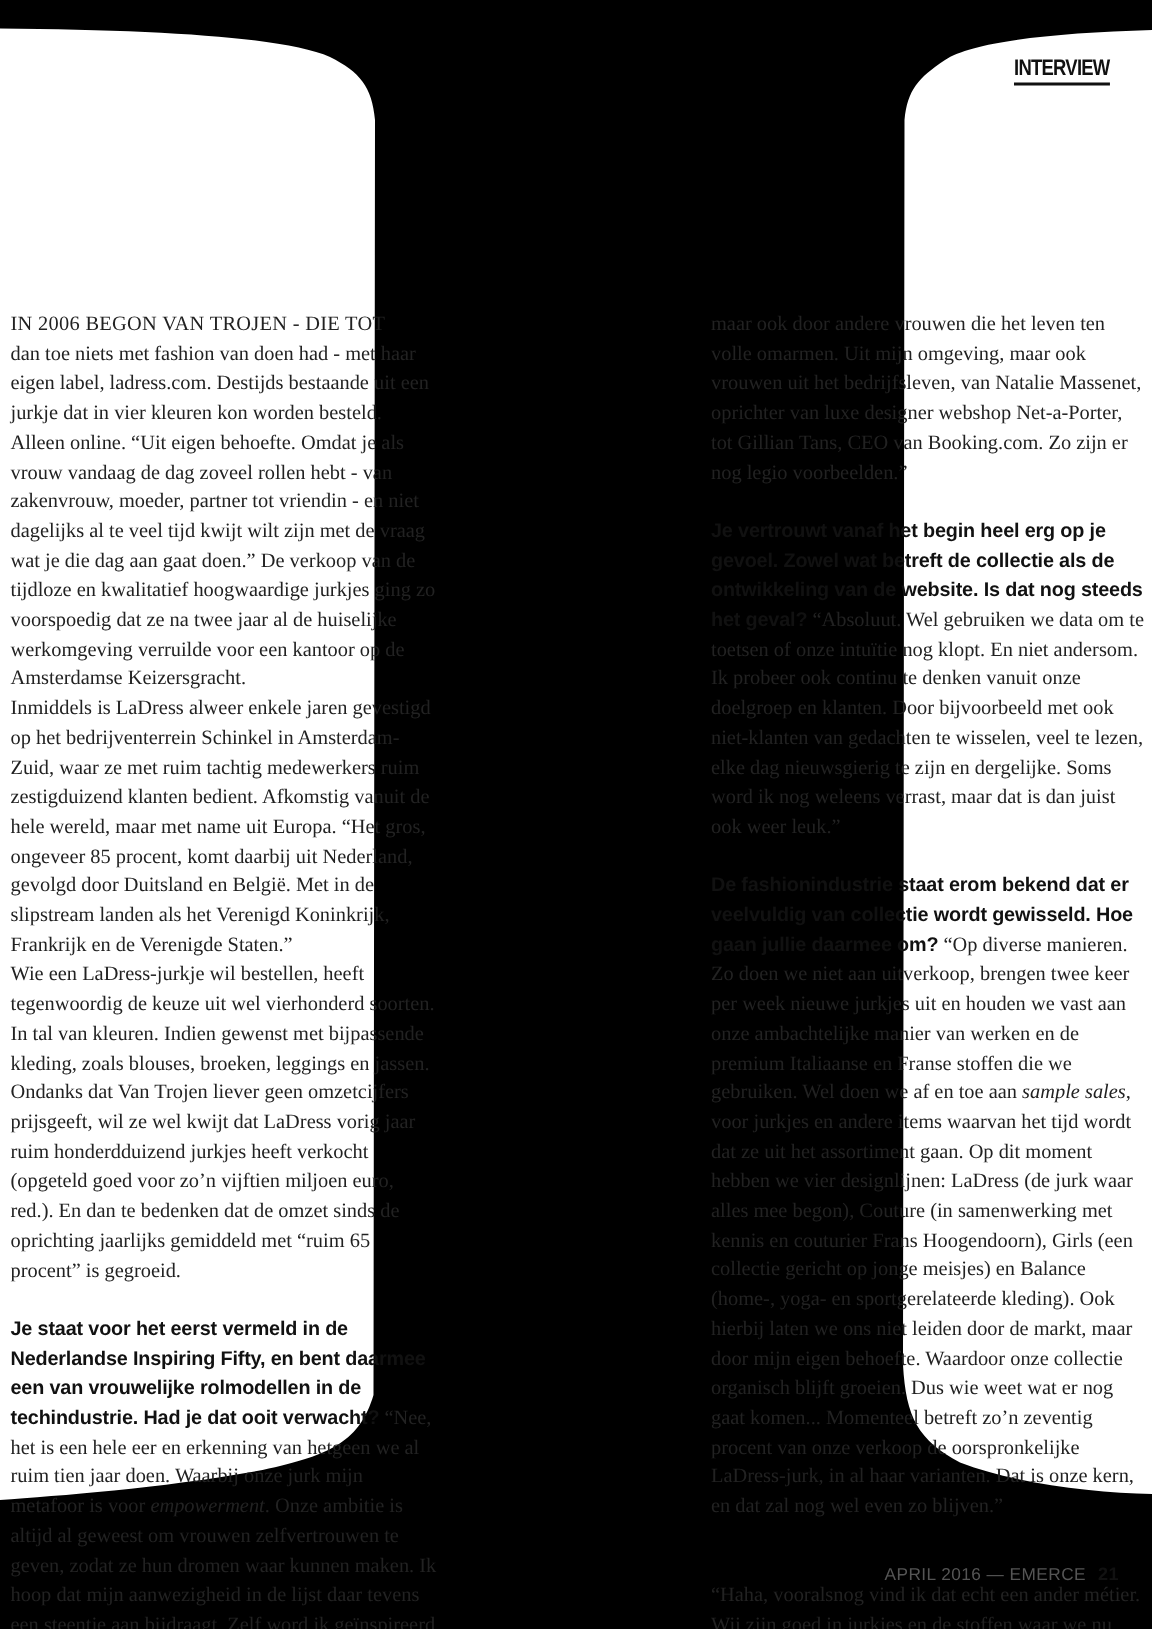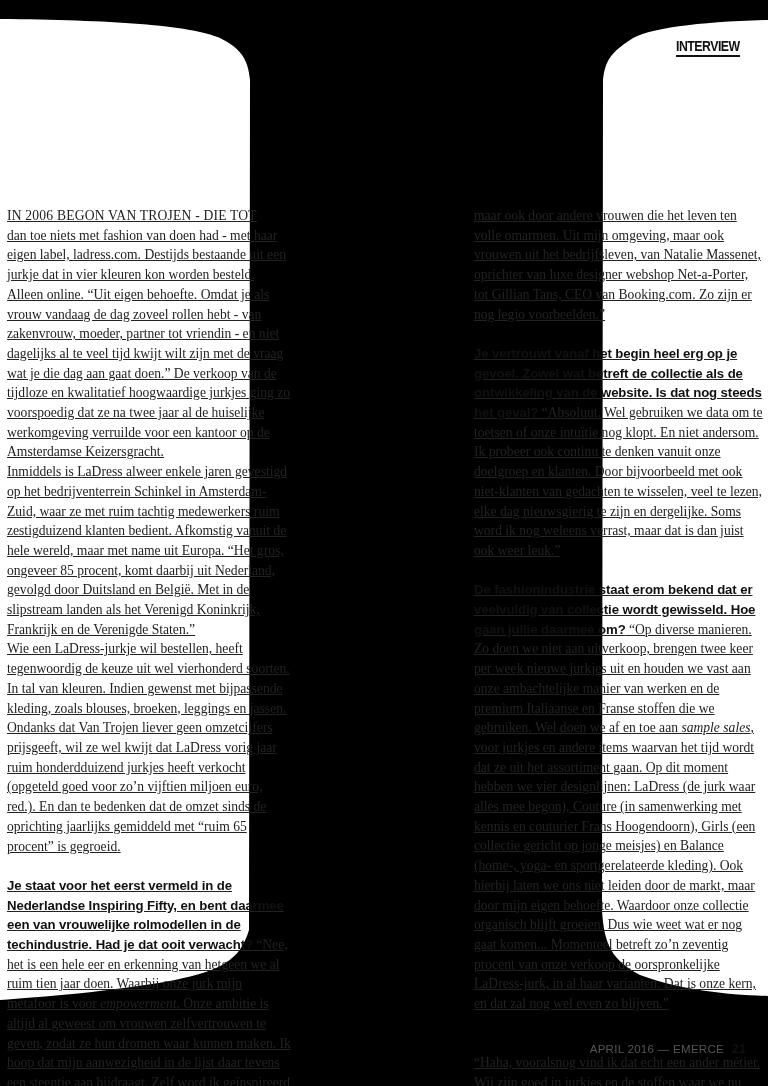--- a/index.html
+++ b/index.html
@@ -15,21 +15,21 @@
       transform: scaleX(0.82); transform-origin: left top;
       border-bottom: 2px solid #111; line-height: 16px; padding-bottom: 1px;
     }
     .column {
       position: absolute; top: 206px; z-index: 2;
       font-family: "Liberation Serif", serif; font-size: 13.6px;
       line-height: 19.7px; color: #222;
     }
     .col-left { left: 7px; width: 285px; }
     .col-right { left: 474px; width: 290px; }
-    .column p { margin: 0; text-decoration: underline; }
+    .column p { margin: 0; }
     .column .gap { height: 19.7px; }
     .q {
       font-family: "Liberation Sans", sans-serif; font-weight: bold;
       font-size: 13.2px; color: #111; letter-spacing: -0.1px;
     }
     .caps { letter-spacing: 0.2px; }
     .footer-rule {
       position: absolute; left: 0; right: 0; top: 1035px; height: 1px;
       background: #9a9a9a; z-index: 0;
     }

